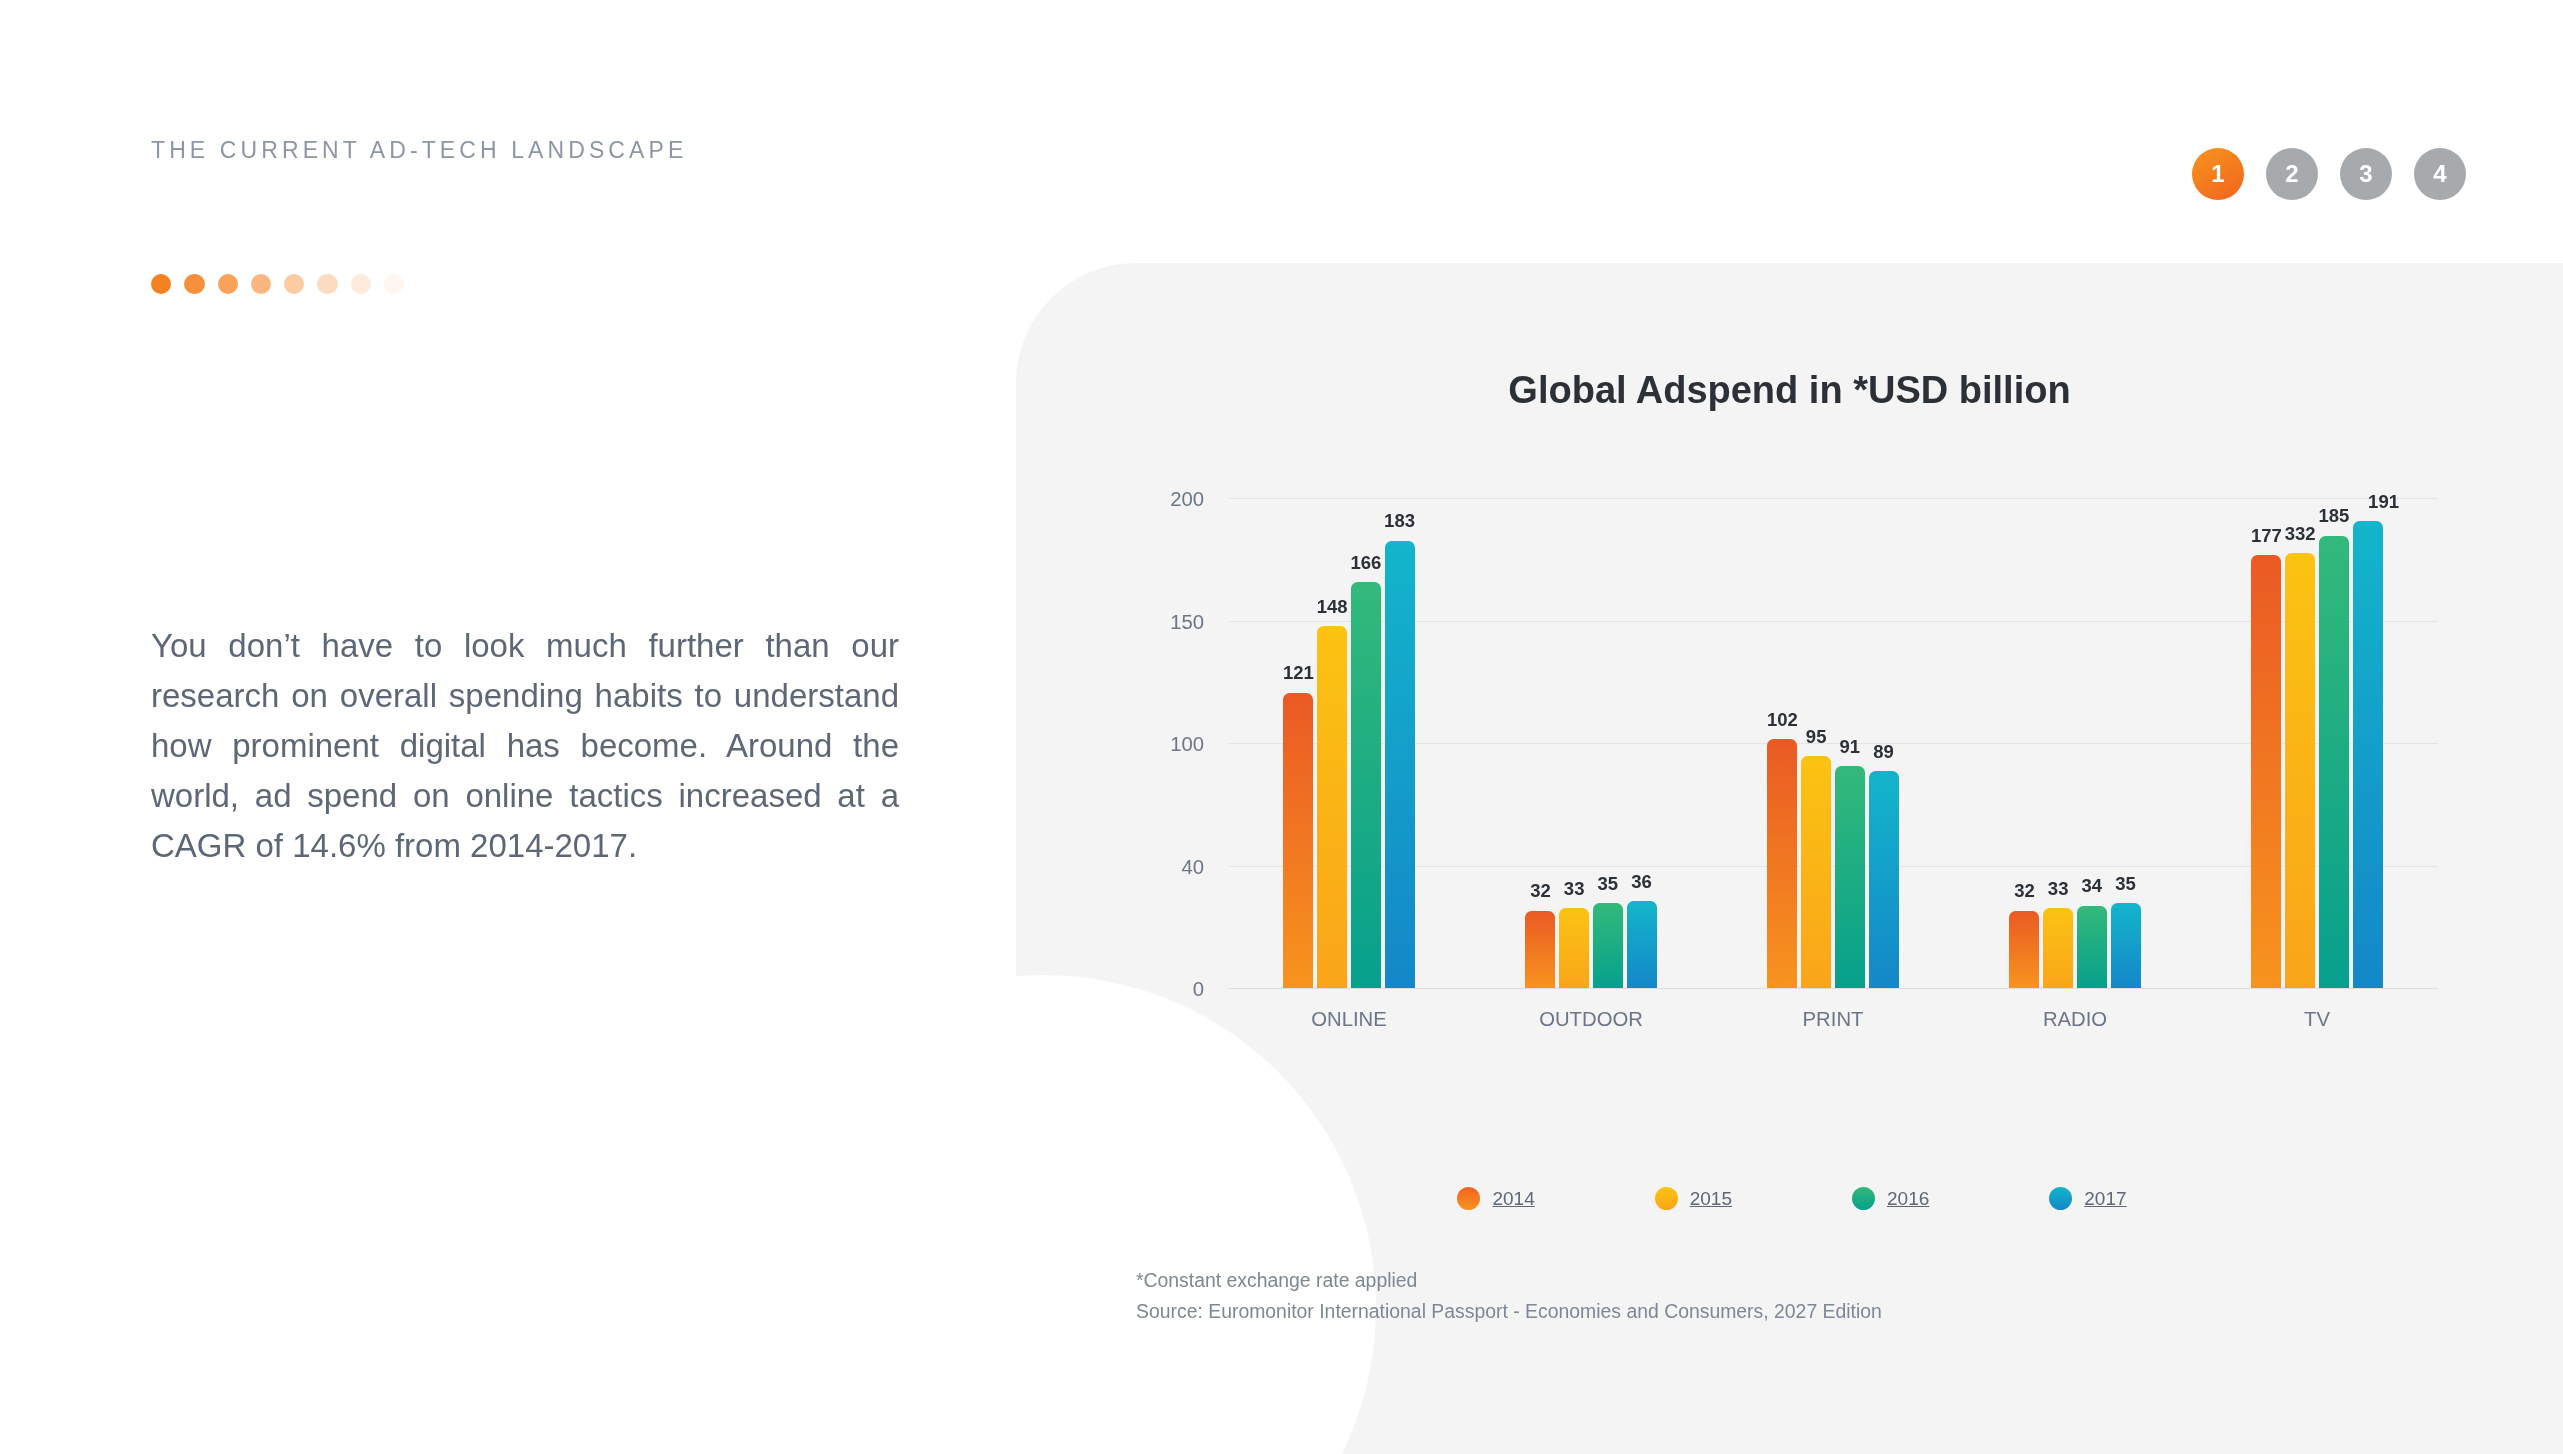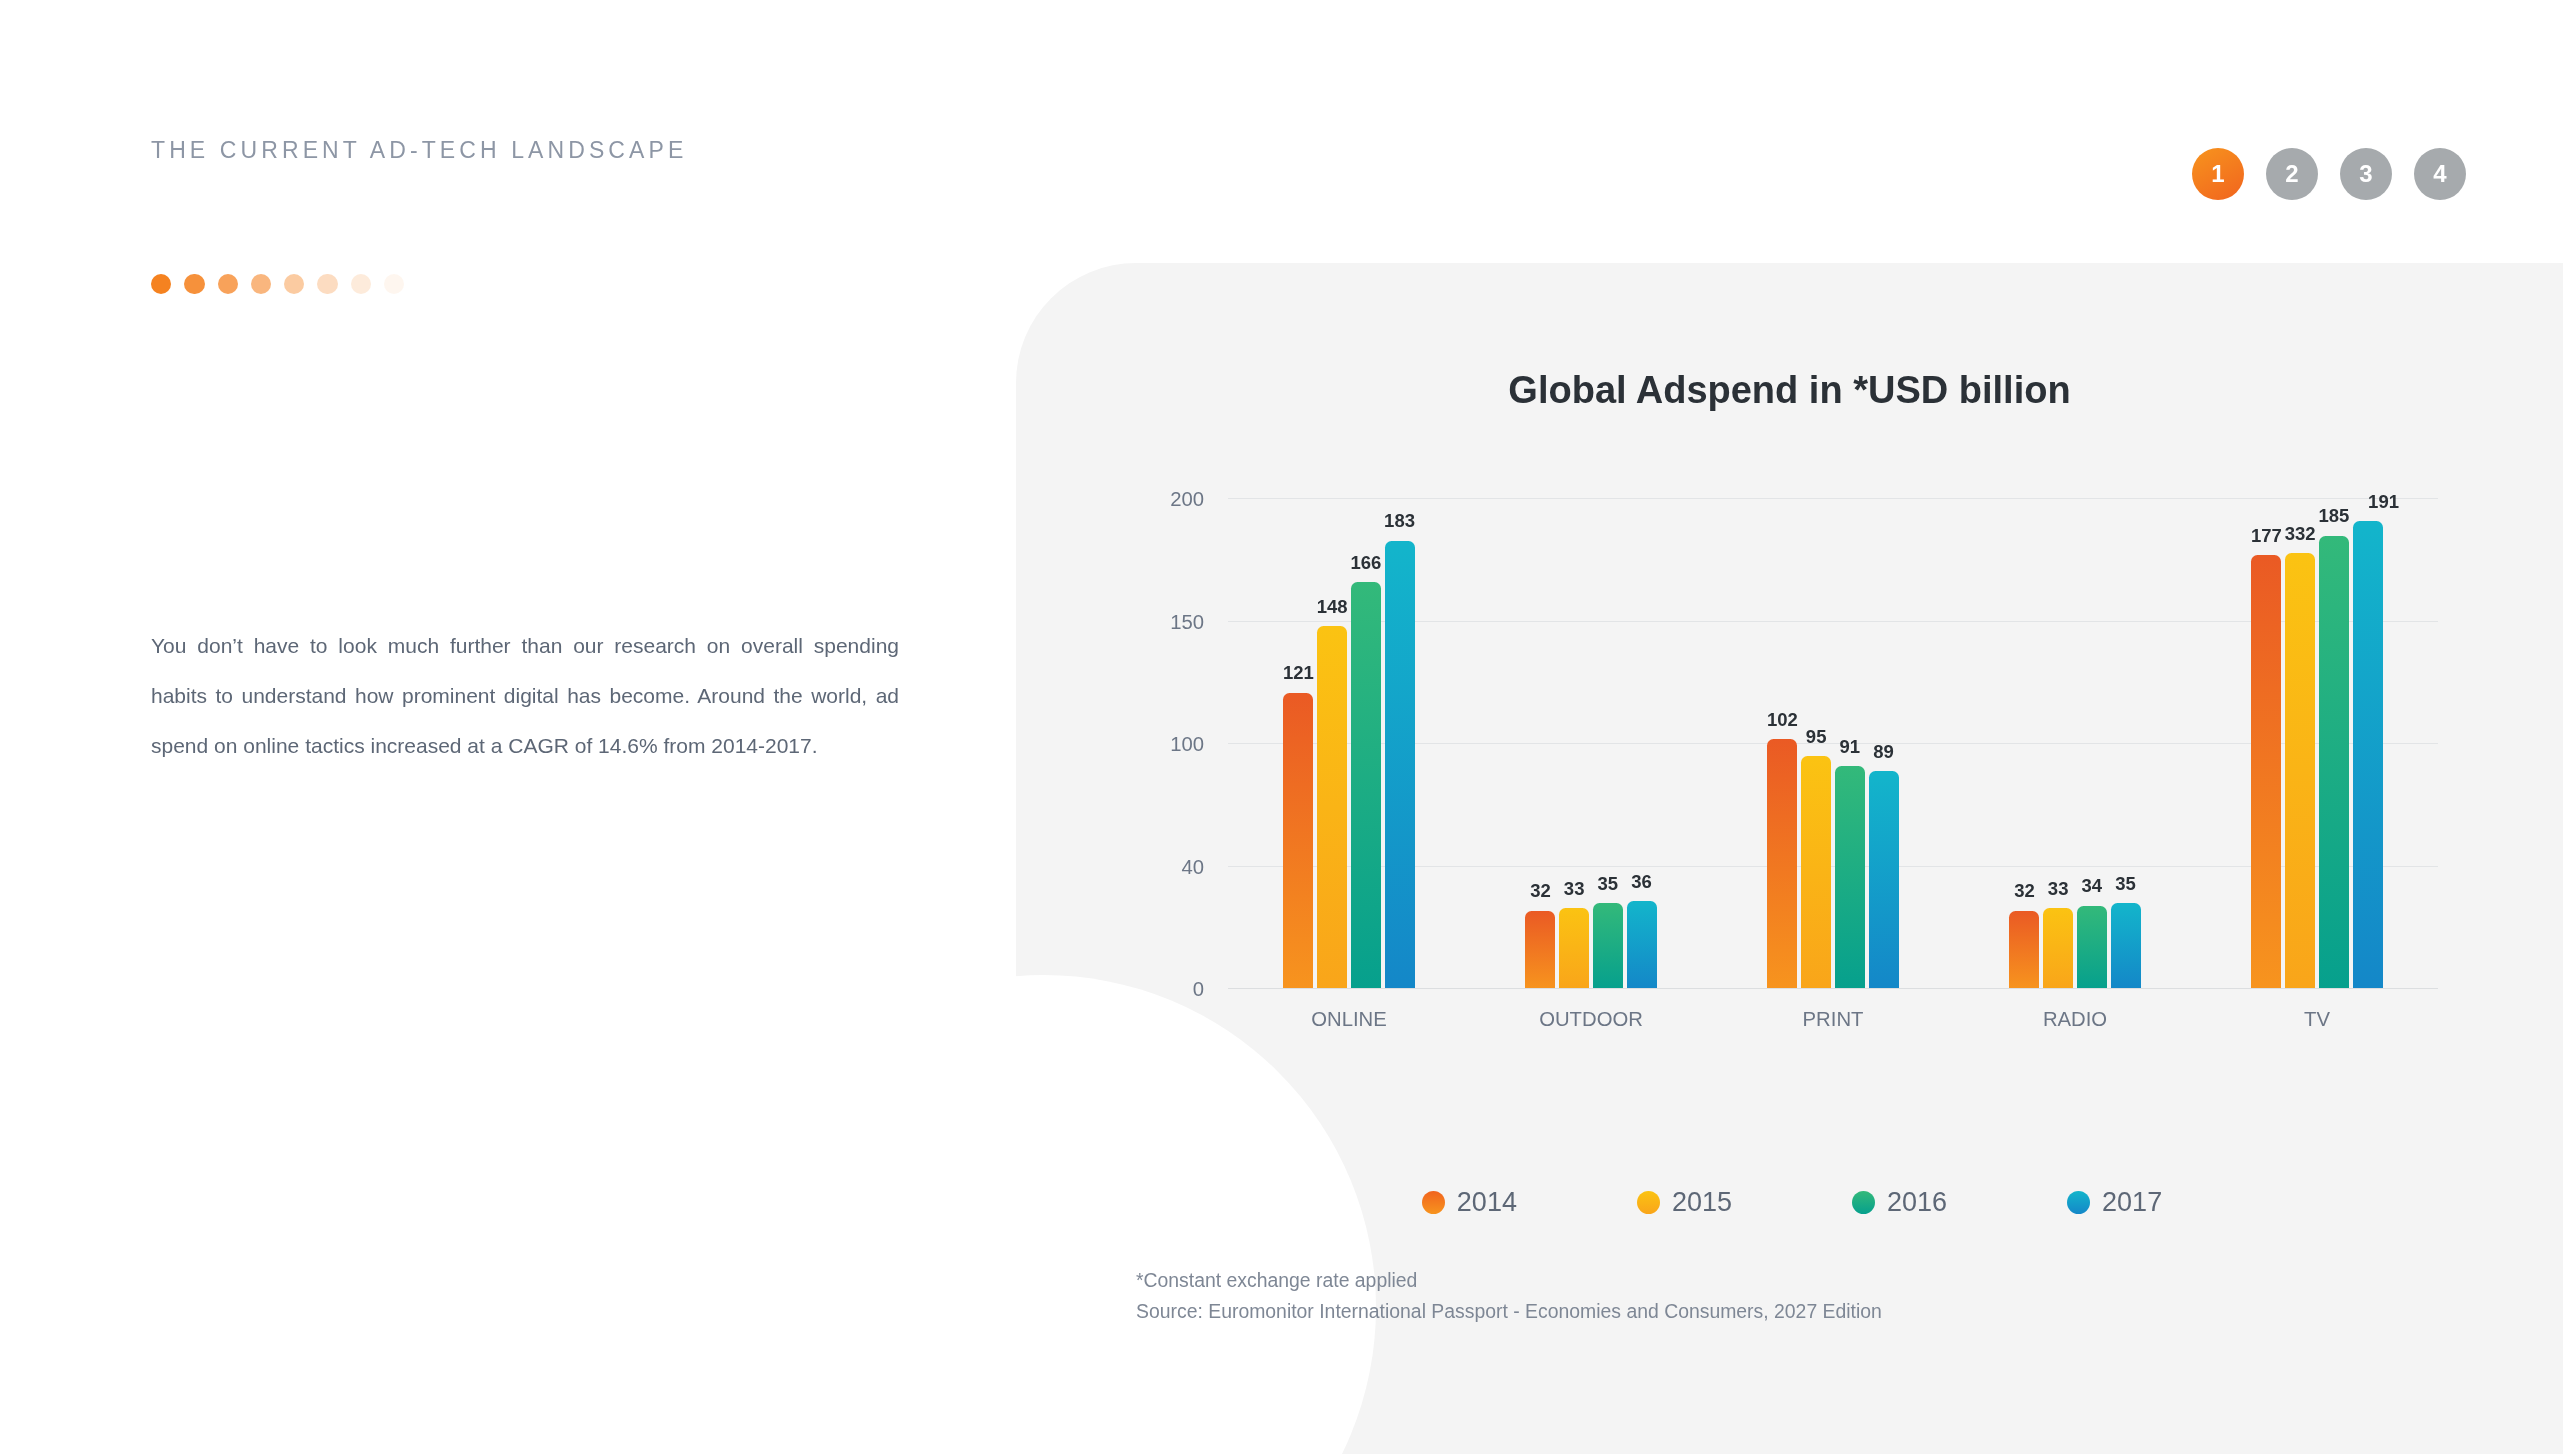--- a/index.html
+++ b/index.html
@@ -44,21 +44,21 @@
     white-space:nowrap;
   }
   #progress-dots {
     position:absolute; left:151px; top:274px;
     display:flex; gap:13px;
   }
   #progress-dots .dot { width:20.3px; height:20.3px; border-radius:50%; background:#f58220; }
 
   #body-copy {
     position:absolute; left:151px; top:621px; width:748px;
-    font-size:21px; line-height:50px; color:#5d6776;
+    font-size:33px; line-height:50px; color:#5d6776;
     text-align:justify; text-align-last:left;
   }
 
   
   #step-badges {
     position:absolute; right:97px; top:148px;
     display:flex; gap:22px; z-index:4;
   }
   .step-badge {
     width:52px; height:52px; border-radius:50%;
@@ -130,21 +130,21 @@
     position:absolute; left:120px; top:924px; width:1312px;
     display:flex; justify-content:center; gap:120px;
     z-index:5;
   }
   .legend-item { display:flex; align-items:center; gap:12px; }
   .legend-dot { width:23px; height:23px; border-radius:50%; }
   .legend-dot.s2014 { background:linear-gradient(180deg,#f1641e 0%,#f7941e 100%); }
   .legend-dot.s2015 { background:linear-gradient(180deg,#fbc312 0%,#f9a51a 100%); }
   .legend-dot.s2016 { background:linear-gradient(180deg,#33b97a 0%,#06a08d 100%); }
   .legend-dot.s2017 { background:linear-gradient(180deg,#13b5cb 0%,#1487c8 100%); }
-  .legend-label { font-size:27px; color:#5d6776; }
+  .legend-label { font-size:19px; color:#5d6776;text-decoration:underline; }
 
   #footnotes {
     position:absolute; left:120px; top:1002px;
     font-size:19.4px; line-height:31px; color:#7e8795;
     z-index:5;
   }
 </style>
 </head>
 <body>
 

